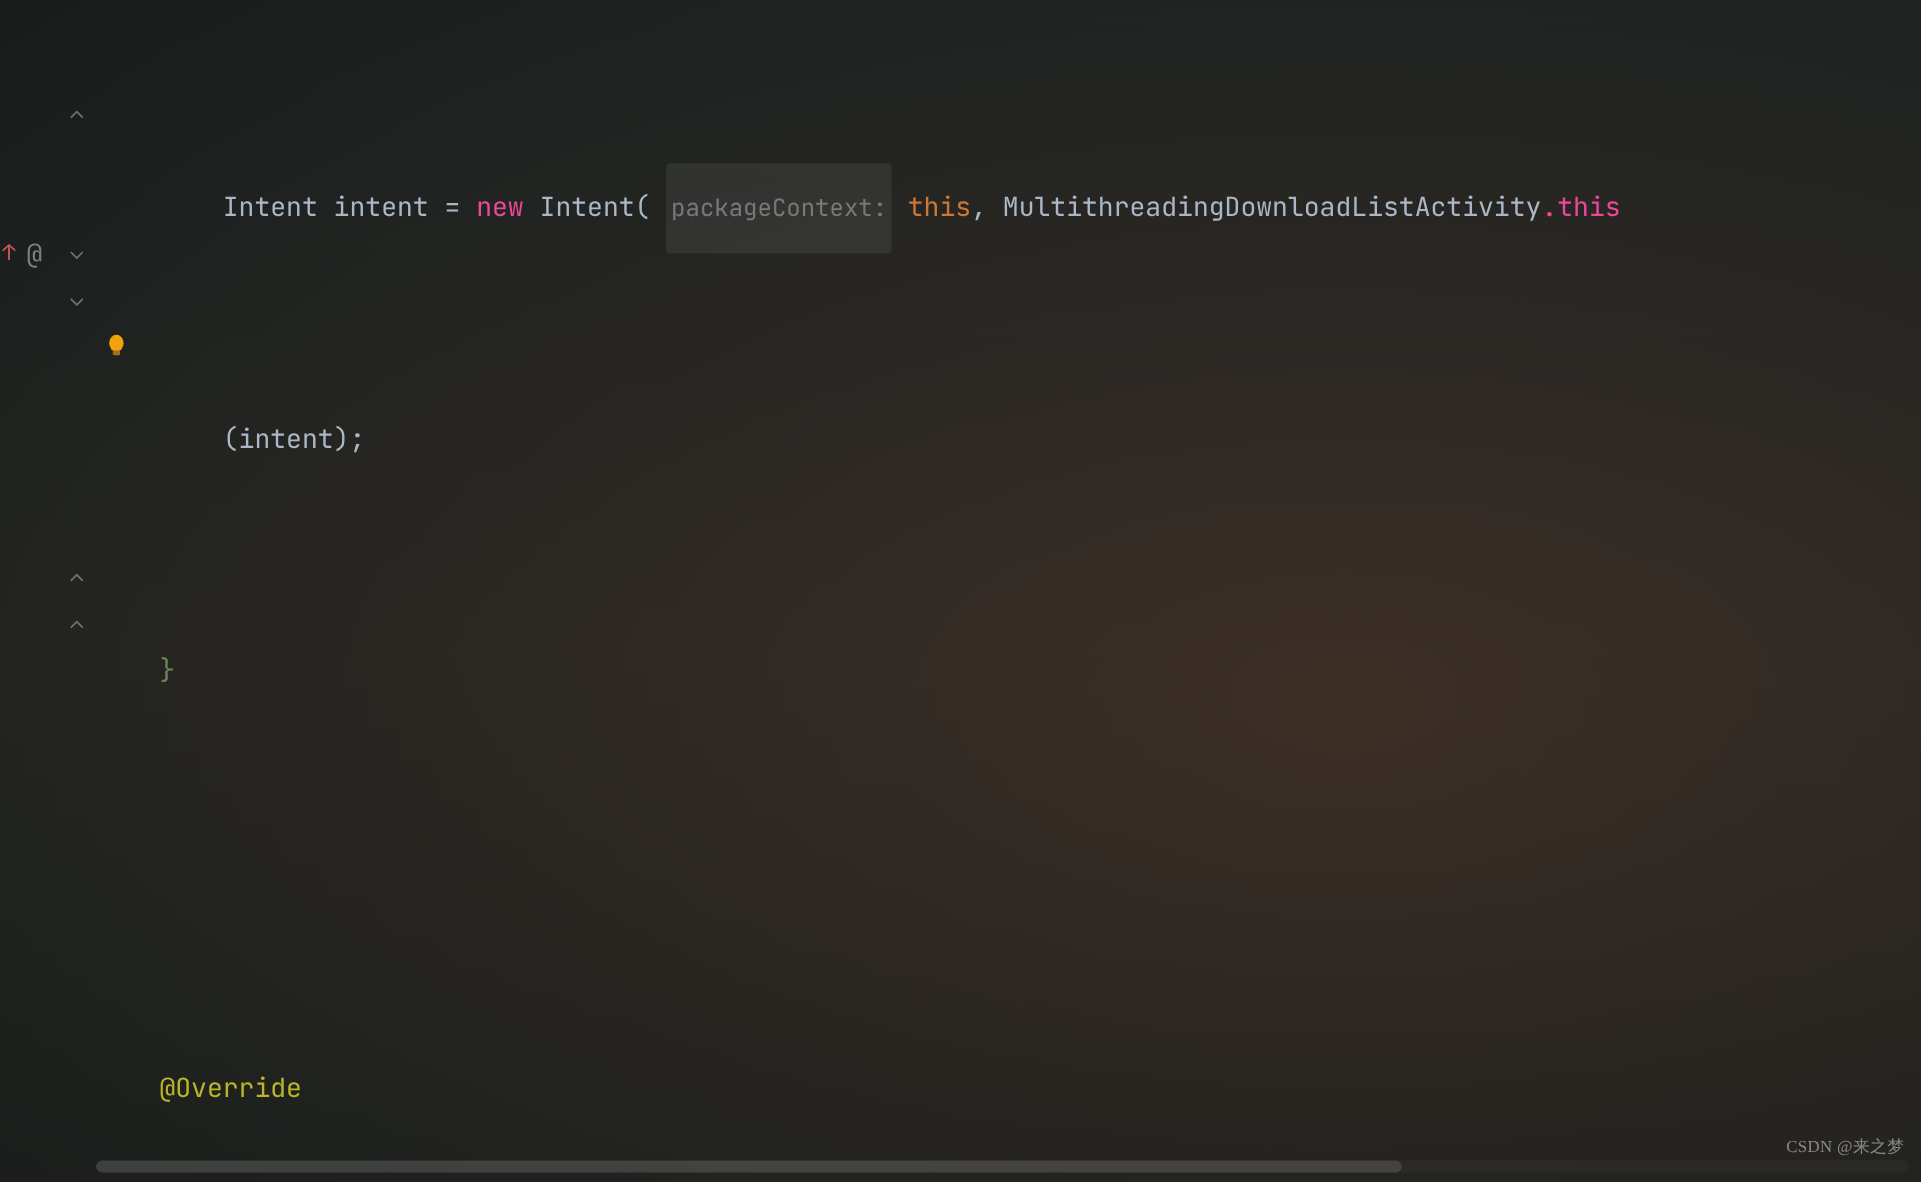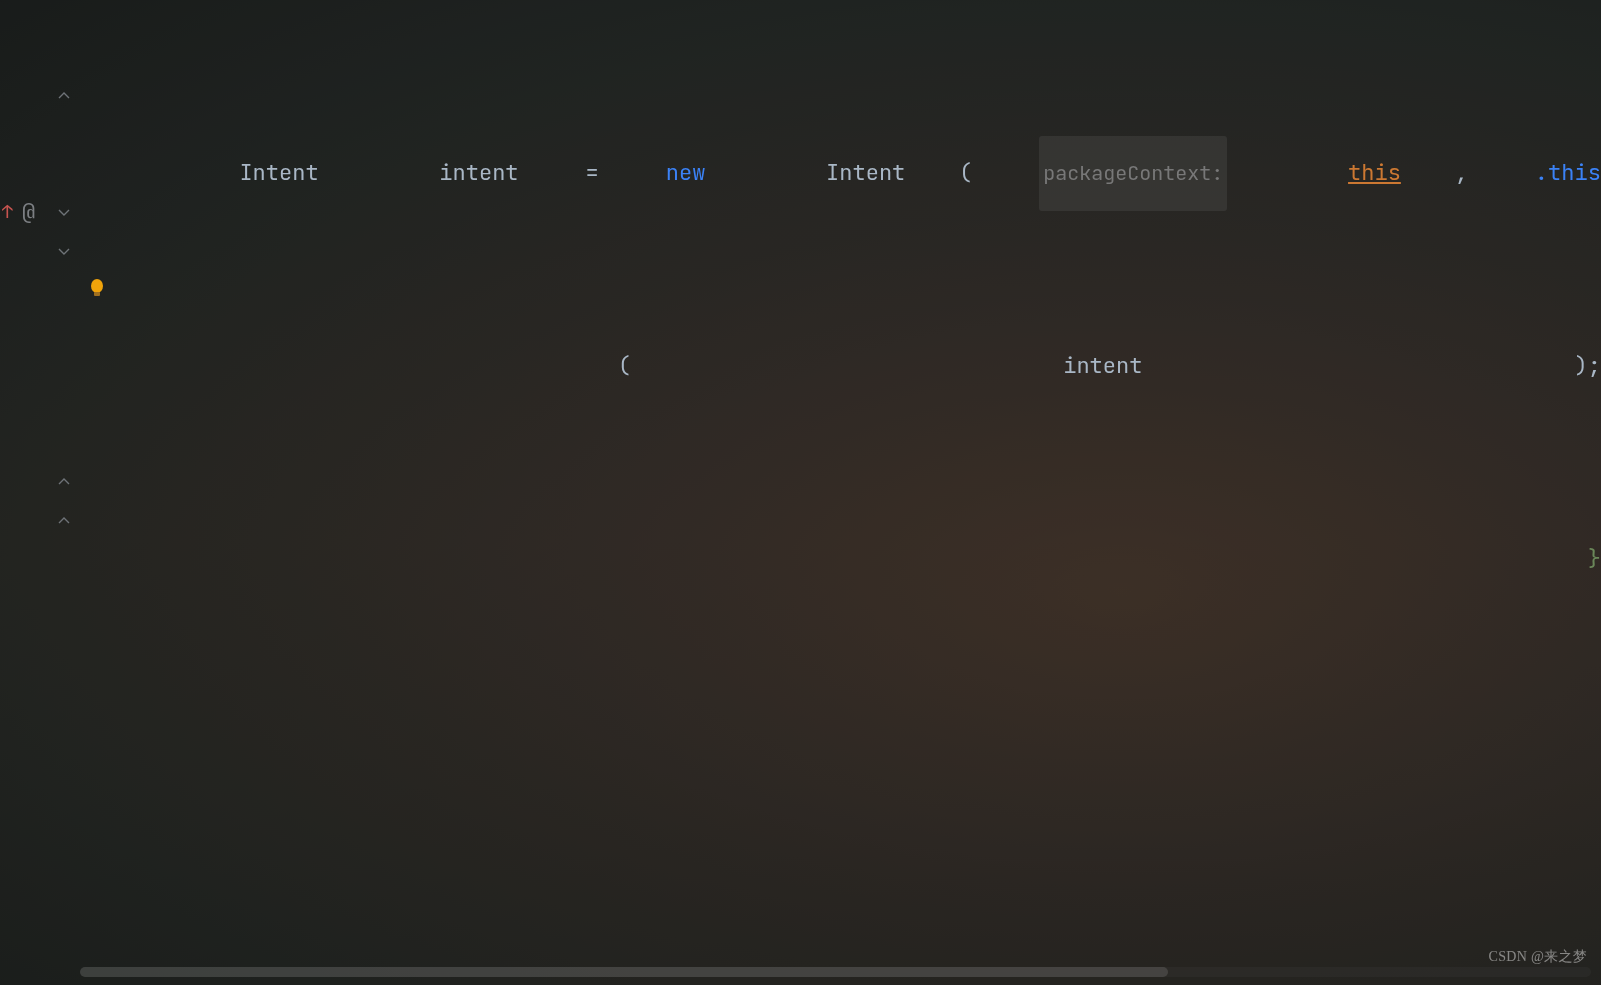--- a/index.html
+++ b/index.html
@@ -59,32 +59,31 @@
     white-space: pre;
     padding-top: 0;
     overflow: hidden;
   }
   .code-line {
     height: 38.6px;
     display: flex;
     align-items: center;
     padding-left: 0;
     position: relative;
-    justify-content: space-between;
   }
 
   
-  .tk-kw     { color: #3b82f6; }
+  .tk-kw     { color: #ec4899; }
   .tk-ident  { color: #a9b7c6; }
   .tk-type   { color: #a9b7c6; }
   .tk-punc   { color: #a9b7c6; }
   .tk-brace  { color: #a9b7c6; }
   .tk-ann    { color: #bbb529; }
   .tk-hint   { color: #787878; background: rgba(120,120,120,0.18); border-radius:3px; padding:18px 4px; font-size:20px; font-style: normal; }
-  .tk-this   { color: #cc7832; text-decoration: underline; }
+  .tk-this   { color: #cc7832; }
   .tk-class  { color: #a9b7c6; }
 
   .scrollbar-h {
     position: absolute;
     left: 80px; right: 10px; bottom: 8px;
     height: 10px;
     background: rgba(255,255,255,0.03);
     border-radius: 5px;
   }
   .scrollbar-h .thumb {
@@ -178,40 +177,45 @@
       <span class="tok tk-ident">intent</span>
       <span class="tok tk-punc"> = </span>
       <span class="tok tk-kw">new</span>
       <span class="tok"> </span>
       <span class="tok tk-ident">Intent</span>
       <span class="tok tk-punc">( </span>
       <span class="tok tk-hint">packageContext:</span>
       <span class="tok"> </span>
       <span class="tok tk-this">this</span>
       <span class="tok tk-punc">, </span>
+      <span class="tok tk-class">MultithreadingDownloadListActivity</span>
       <span class="tok tk-kw">.this</span>
     </div>
 
     
     <div class="code-line">
       <span class="tok">        </span>
       <span class="tok tk-punc">(</span>
       <span class="tok tk-ident">intent</span>
       <span class="tok tk-punc">);</span>
     </div>
 
     
     <div class="code-line">
       <span class="tok">    </span>
       <span class="tok tk-brace" style="color:#6a8759">}</span>
     </div>
 
     <div class="code-line"></div>
 
     
+    <div class="code-line">
+      <span class="tok">    </span>
+      <span class="tok tk-ann">@Override</span>
+    </div>
 
     
     
 
     
     
 
     
     
 

